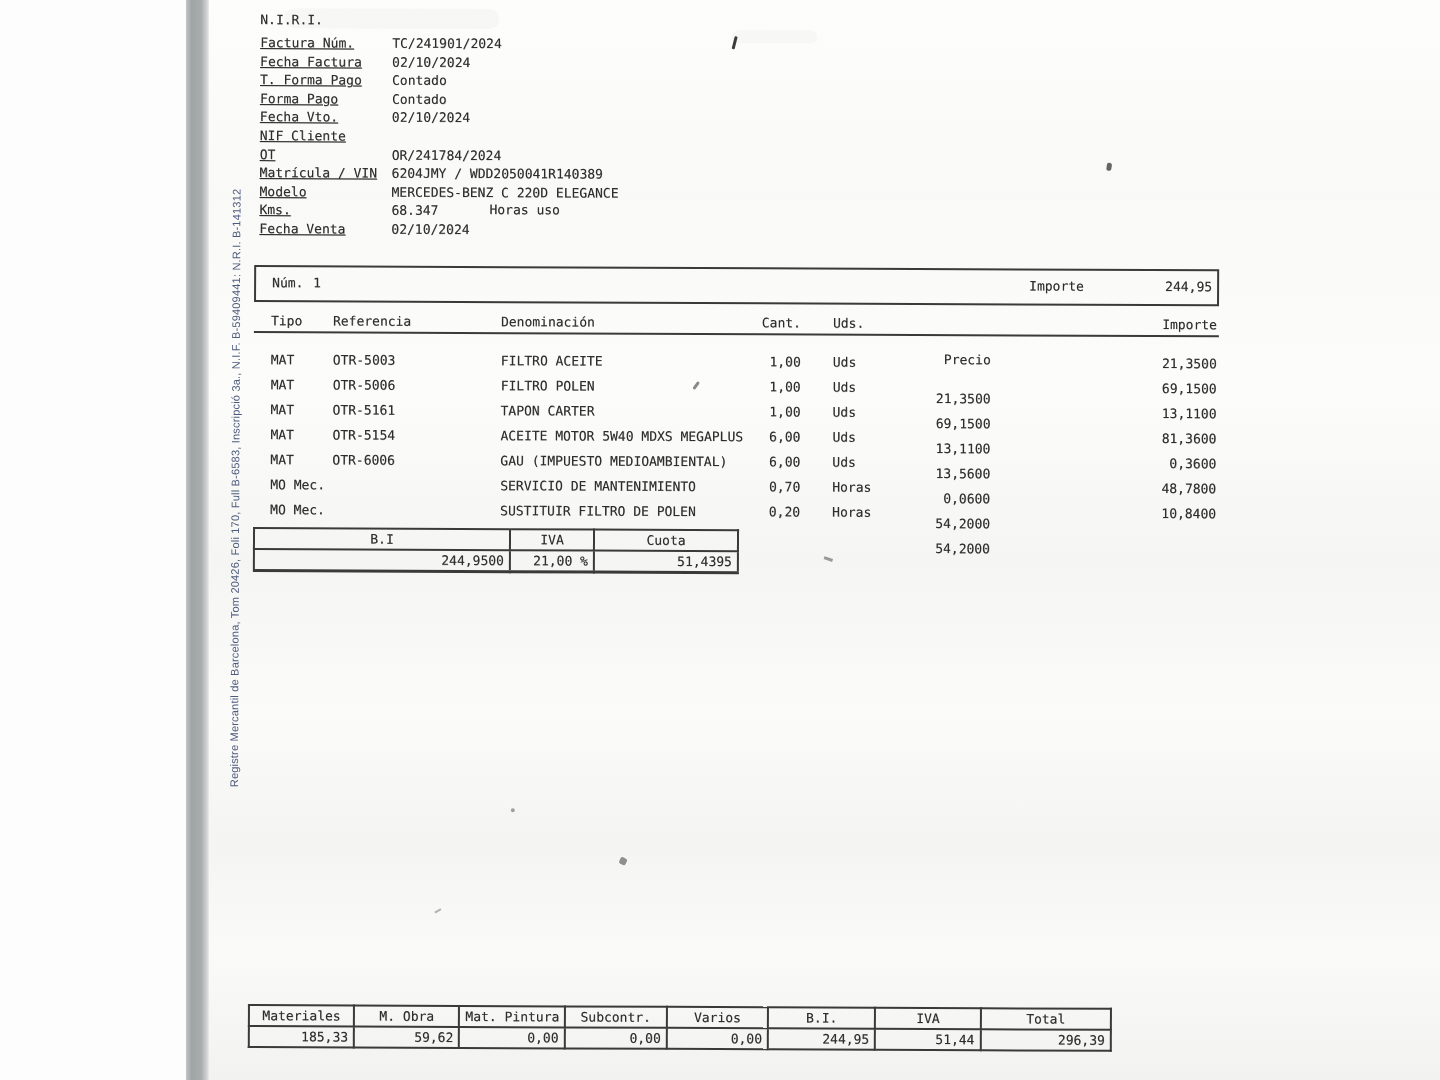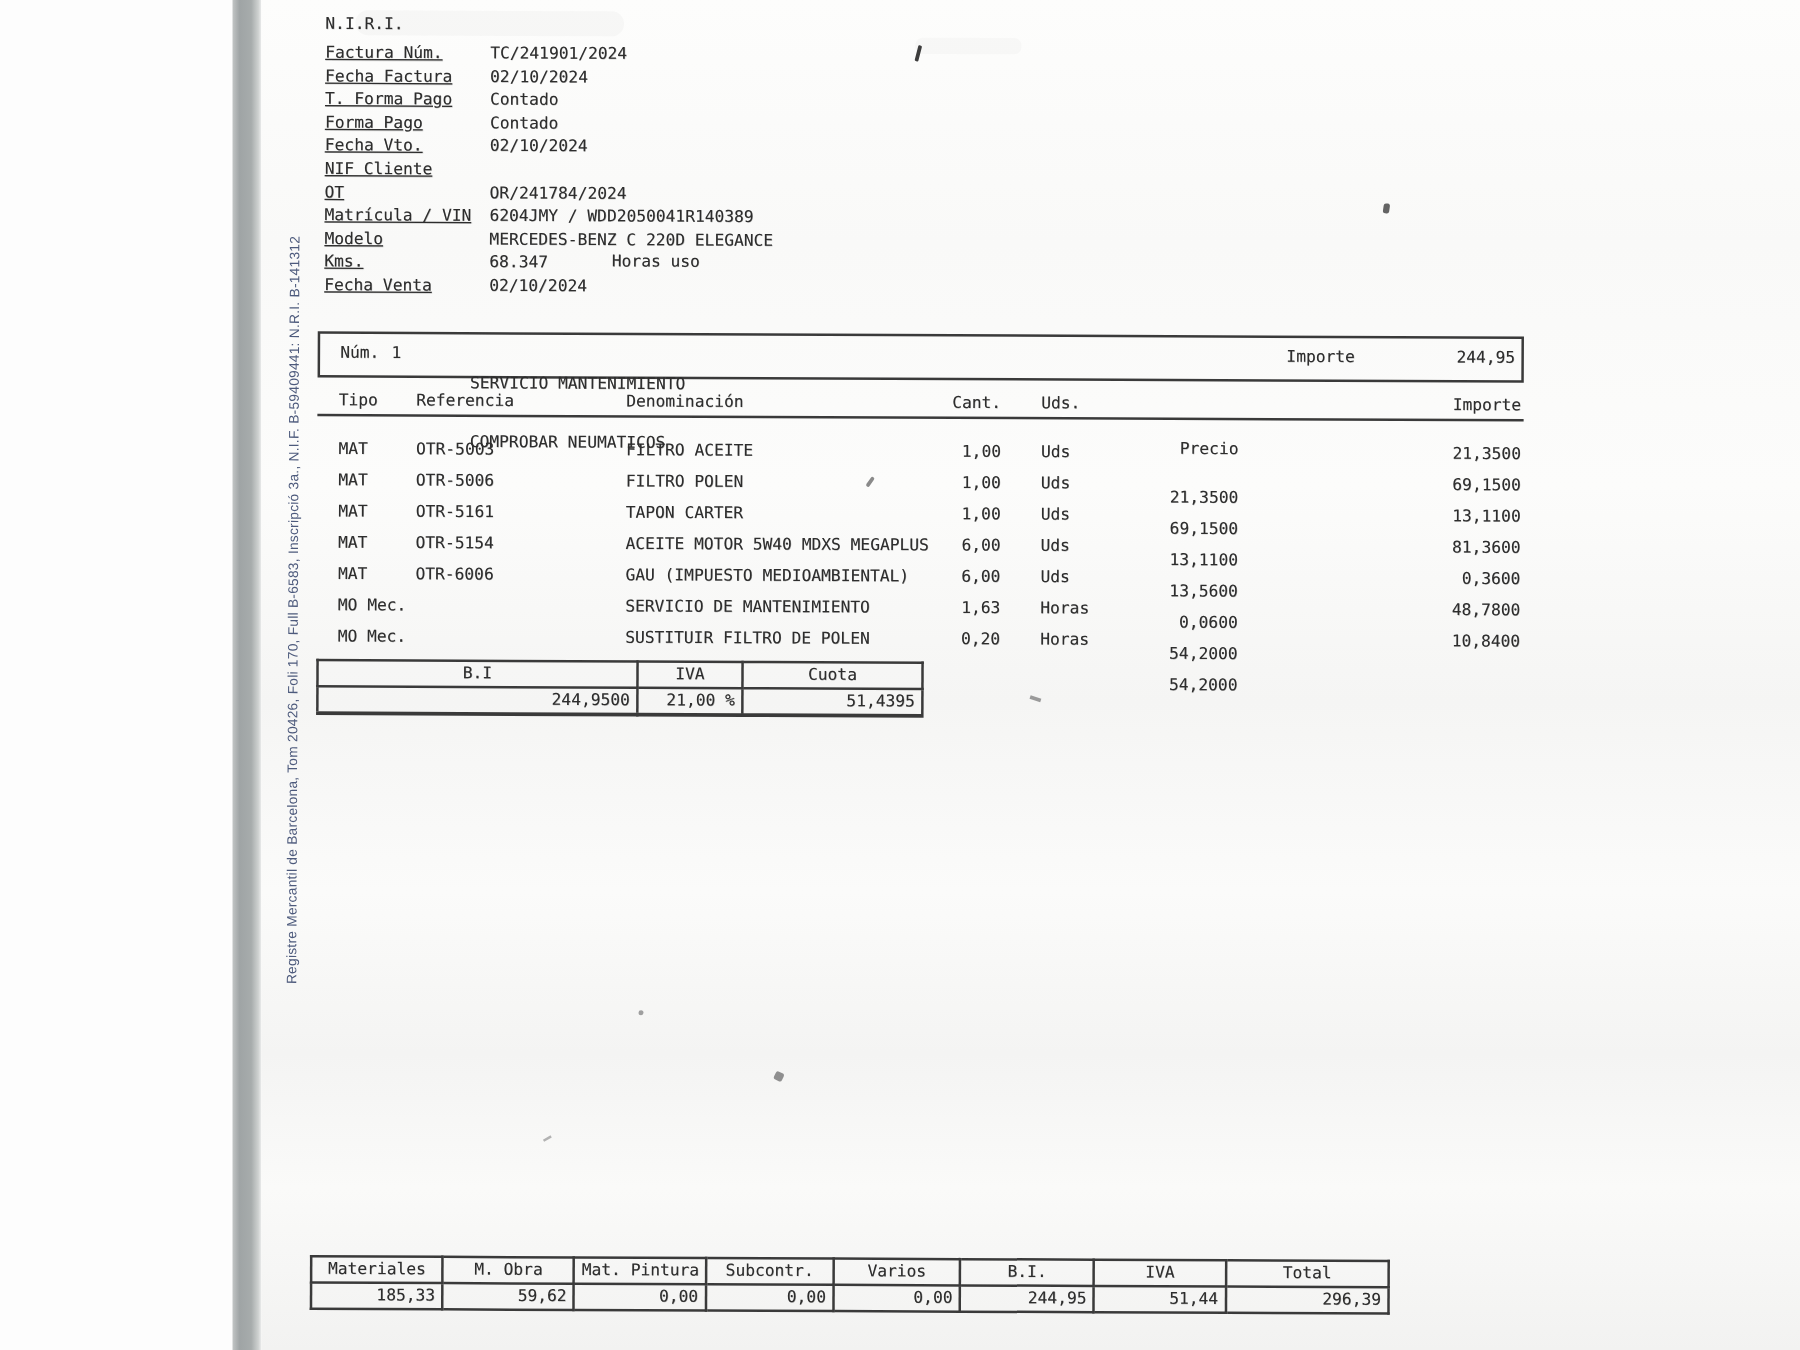--- a/index.html
+++ b/index.html
@@ -132,24 +132,20 @@
         <span class="hextra mono">Horas uso</span>
       </div>
       <div class="hrow">
         <span class="hlabel mono">Fecha Venta</span><span class="mono">02/10/2024</span>
       </div>
     </div>
 
     <div class="service-box">
       <span class="sb-num-label mono">Núm.</span>
       <span class="sb-num-value mono">1</span>
-      <div class="sb-desc mono">
-        <div>SERVICIO MANTENIMIENTO</div>
-        <div>COMPROBAR NEUMATICOS</div>
-      </div>
       <span class="sb-importe-label mono">Importe</span>
       <span class="sb-importe-value mono">244,95</span>
     </div>
 
     <div class="items-header">
       <span class="cell col-tipo mono">Tipo</span>
       <span class="cell col-ref mono">Referencia</span>
       <span class="cell col-denom mono">Denominación</span>
       <span class="cell col-cant mono">Cant.</span>
       <span class="cell col-uds mono">Uds.</span>
@@ -201,21 +197,21 @@
         <span class="cell col-denom mono">GAU (IMPUESTO MEDIOAMBIENTAL)</span>
         <span class="cell col-cant mono">6,00</span>
         <span class="cell col-uds mono">Uds</span>
         <span class="cell col-precio mono">0,0600</span>
         <span class="cell col-importe mono">0,3600</span>
       </div>
       <div class="irow">
         <span class="cell col-tipo mono">MO Mec.</span>
         <span class="cell col-ref mono"></span>
         <span class="cell col-denom mono">SERVICIO DE MANTENIMIENTO</span>
-        <span class="cell col-cant mono">1,63</span>
+        <span class="cell col-cant mono">0,70</span>
         <span class="cell col-uds mono">Horas</span>
         <span class="cell col-precio mono">54,2000</span>
         <span class="cell col-importe mono">48,7800</span>
       </div>
       <div class="irow">
         <span class="cell col-tipo mono">MO Mec.</span>
         <span class="cell col-ref mono"></span>
         <span class="cell col-denom mono">SUSTITUIR FILTRO DE POLEN</span>
         <span class="cell col-cant mono">0,20</span>
         <span class="cell col-uds mono">Horas</span>

